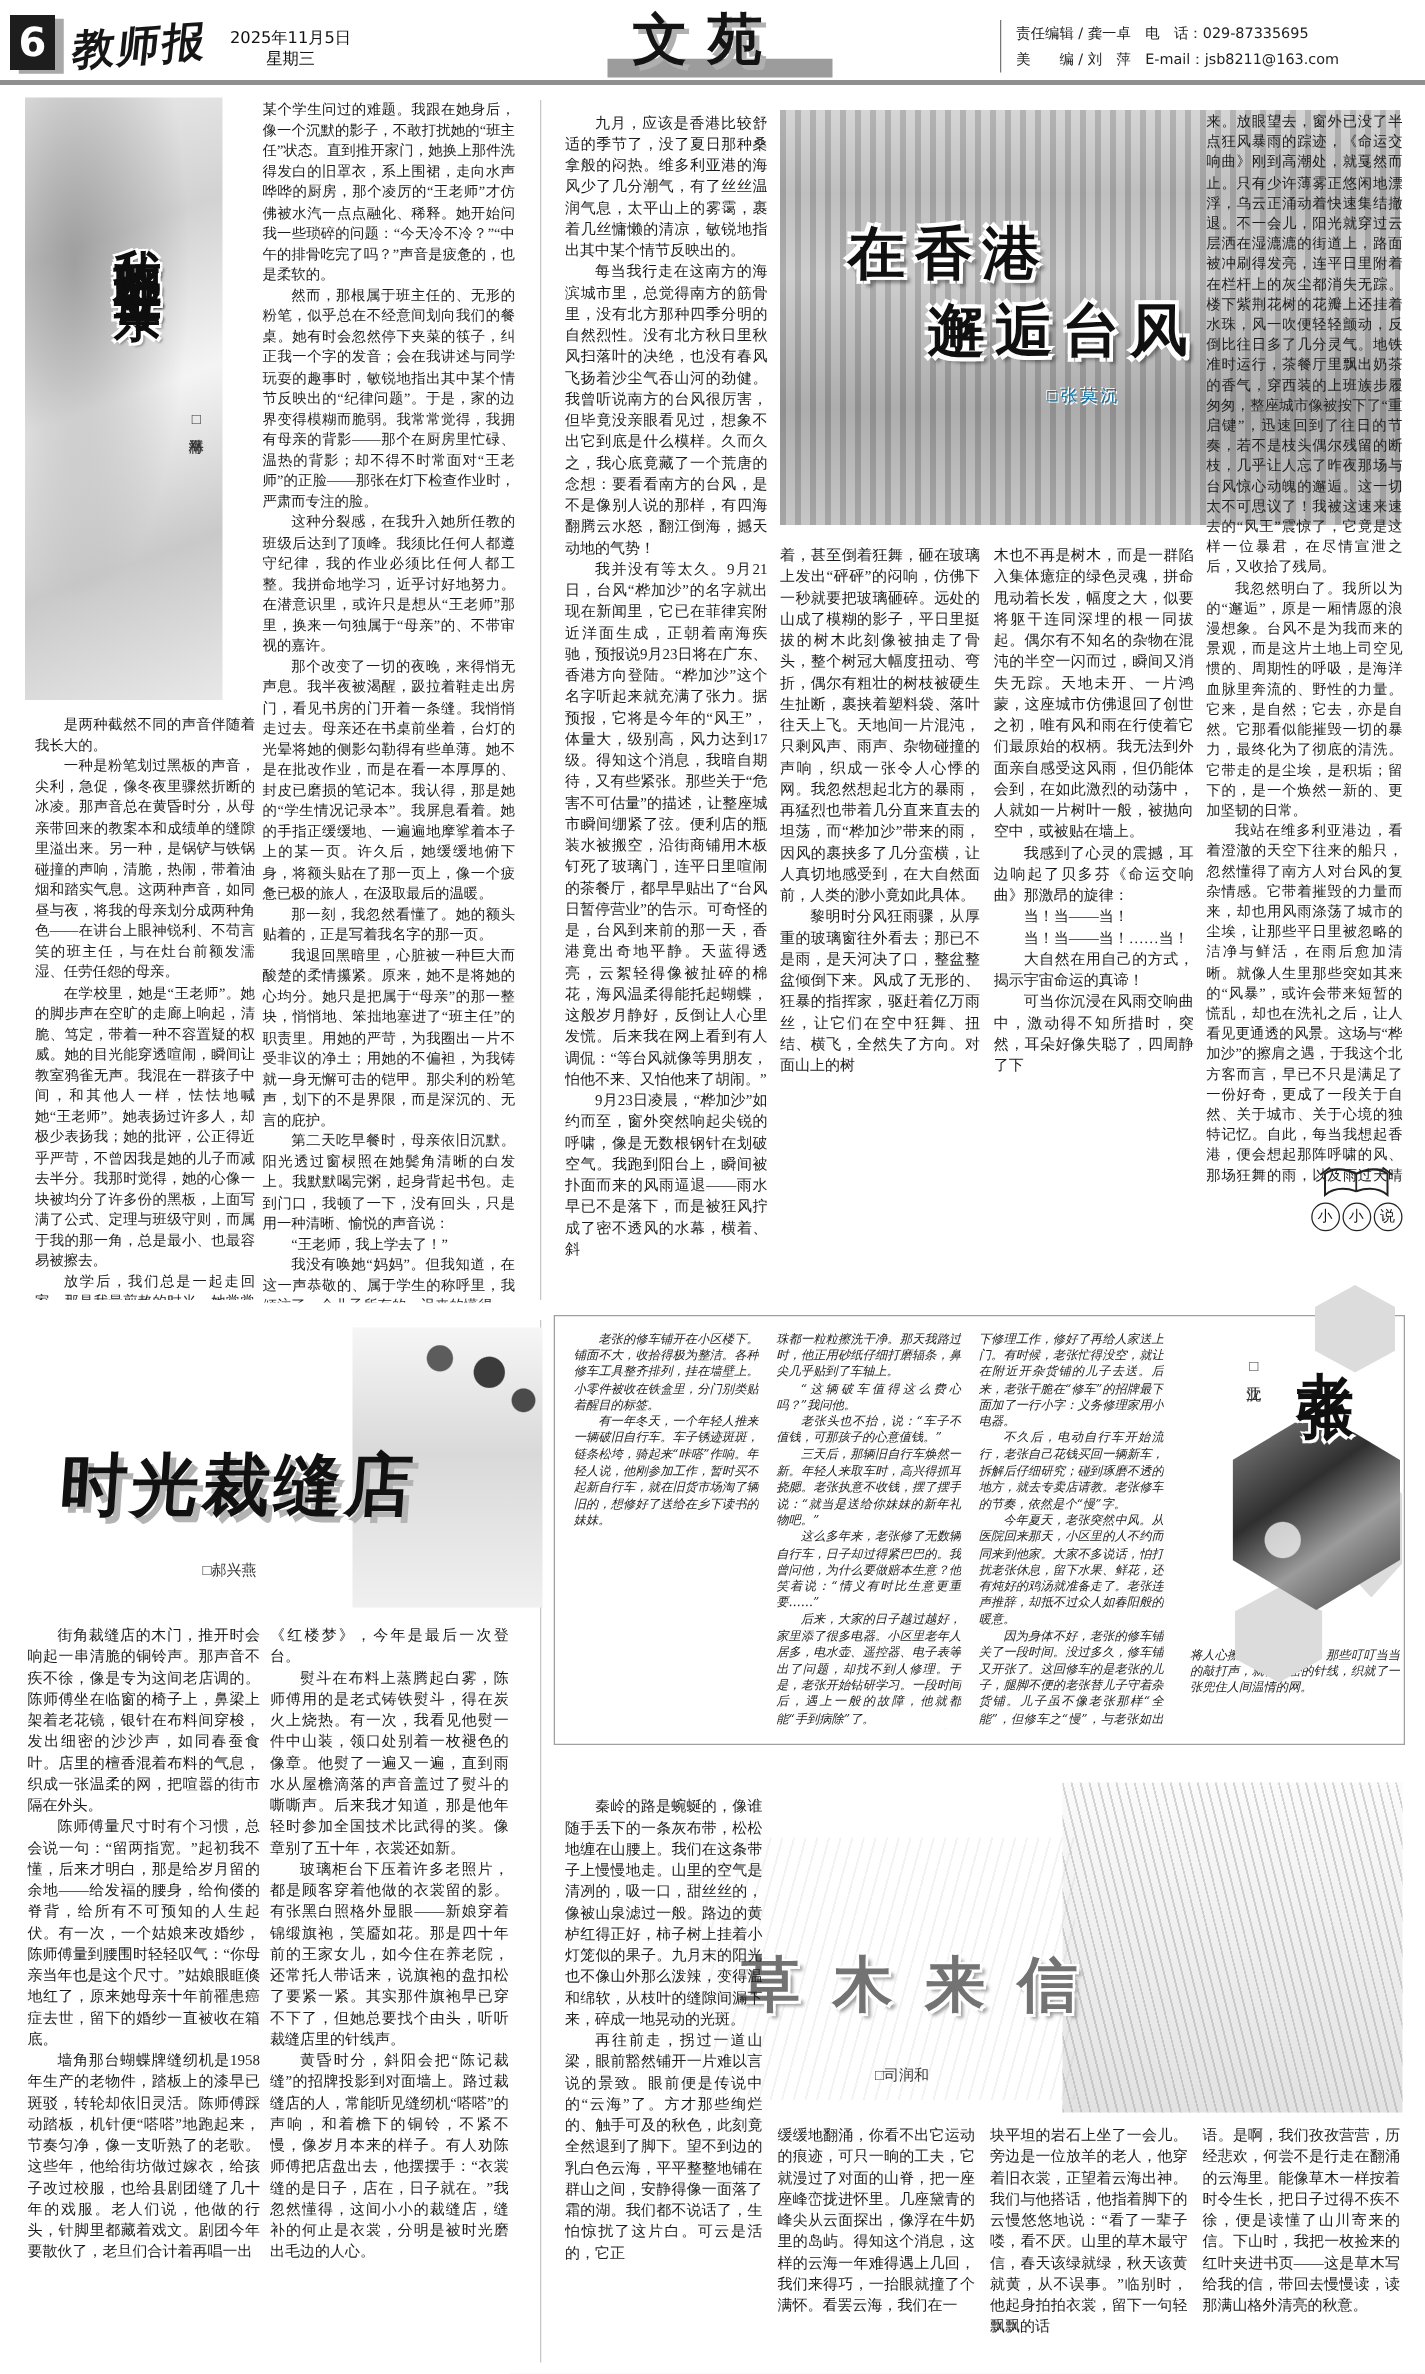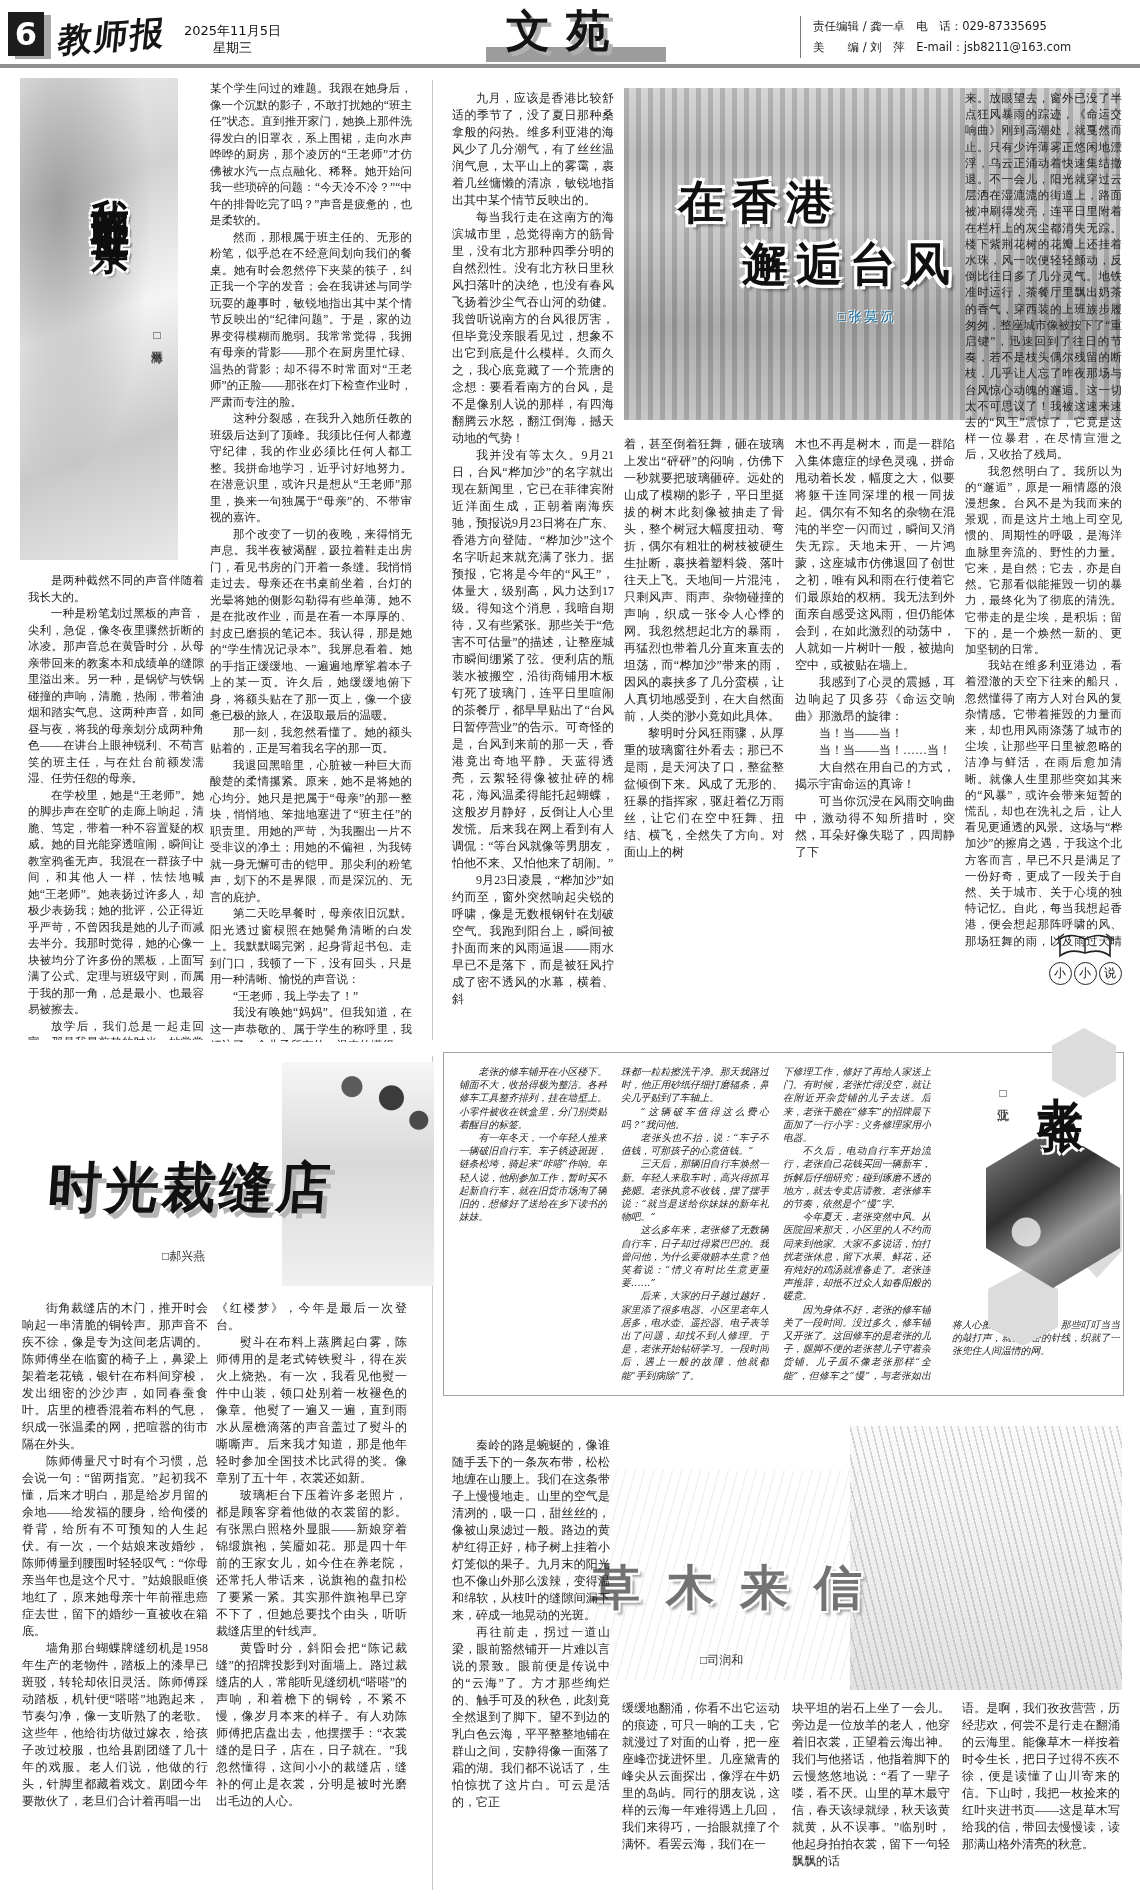--- a/index.html
+++ b/index.html
@@ -214,21 +214,21 @@
 
   <div class="abs img-reeds"></div>
   <div class="abs reed-wash"></div>
   <div class="abs t-caomu">草木来信</div>
   <div class="abs author-h" style="left:700px;top:1652px;">□司润和</div>
   <div class="col" style="left:452px;top:1437px;width:158px;height:452px;">
       <p>秦岭的路是蜿蜒的，像谁随手丢下的一条灰布带，松松地缠在山腰上。我们在这条带子上慢慢地走。山里的空气是清冽的，吸一口，甜丝丝的，像被山泉滤过一般。路边的黄栌红得正好，柿子树上挂着小灯笼似的果子。九月末的阳光也不像山外那么泼辣，变得温和绵软，从枝叶的缝隙间漏下来，碎成一地晃动的光斑。</p>
       <p>再往前走，拐过一道山梁，眼前豁然铺开一片难以言说的景致。眼前便是传说中的“云海”了。方才那些绚烂的、触手可及的秋色，此刻竟全然退到了脚下。望不到边的乳白色云海，平平整整地铺在群山之间，安静得像一面落了霜的湖。我们都不说话了，生怕惊扰了这片白。可云是活的，它正</p>
     </div>
   <div class="col noindent" style="left:622px;top:1700px;width:158px;height:190px;">
-      <p>缓缓地翻涌，你看不出它运动的痕迹，可只一晌的工夫，它就漫过了对面的山脊，把一座座峰峦拢进怀里。几座黛青的峰尖从云面探出，像浮在牛奶里的岛屿。同行的朋友说，这样的云海一年难得遇上几回，我们来得巧，一抬眼就撞了个满怀。看罢云海，我们在一</p>
+      <p>缓缓地翻涌，你看不出它运动的痕迹，可只一晌的工夫，它就漫过了对面的山脊，把一座座峰峦拢进怀里。几座黛青的峰尖从云面探出，像浮在牛奶里的岛屿。得知这个消息，这样的云海一年难得遇上几回，我们来得巧，一抬眼就撞了个满怀。看罢云海，我们在一</p>
     </div>
   <div class="col noindent" style="left:792px;top:1700px;width:158px;height:190px;">
       <p>块平坦的岩石上坐了一会儿。旁边是一位放羊的老人，他穿着旧衣裳，正望着云海出神。我们与他搭话，他指着脚下的云慢悠悠地说：“看了一辈子喽，看不厌。山里的草木最守信，春天该绿就绿，秋天该黄就黄，从不误事。”临别时，他起身拍拍衣裳，留下一句轻飘飘的话</p>
     </div>
   <div class="col noindent" style="left:962px;top:1700px;width:158px;height:190px;">
       <p>语。是啊，我们孜孜营营，历经悲欢，何尝不是行走在翻涌的云海里。能像草木一样按着时令生长，把日子过得不疾不徐，便是读懂了山川寄来的信。下山时，我把一枚捡来的红叶夹进书页——这是草木写给我的信，带回去慢慢读，读那满山格外清亮的秋意。</p>
     </div>
 
 </div>
 

